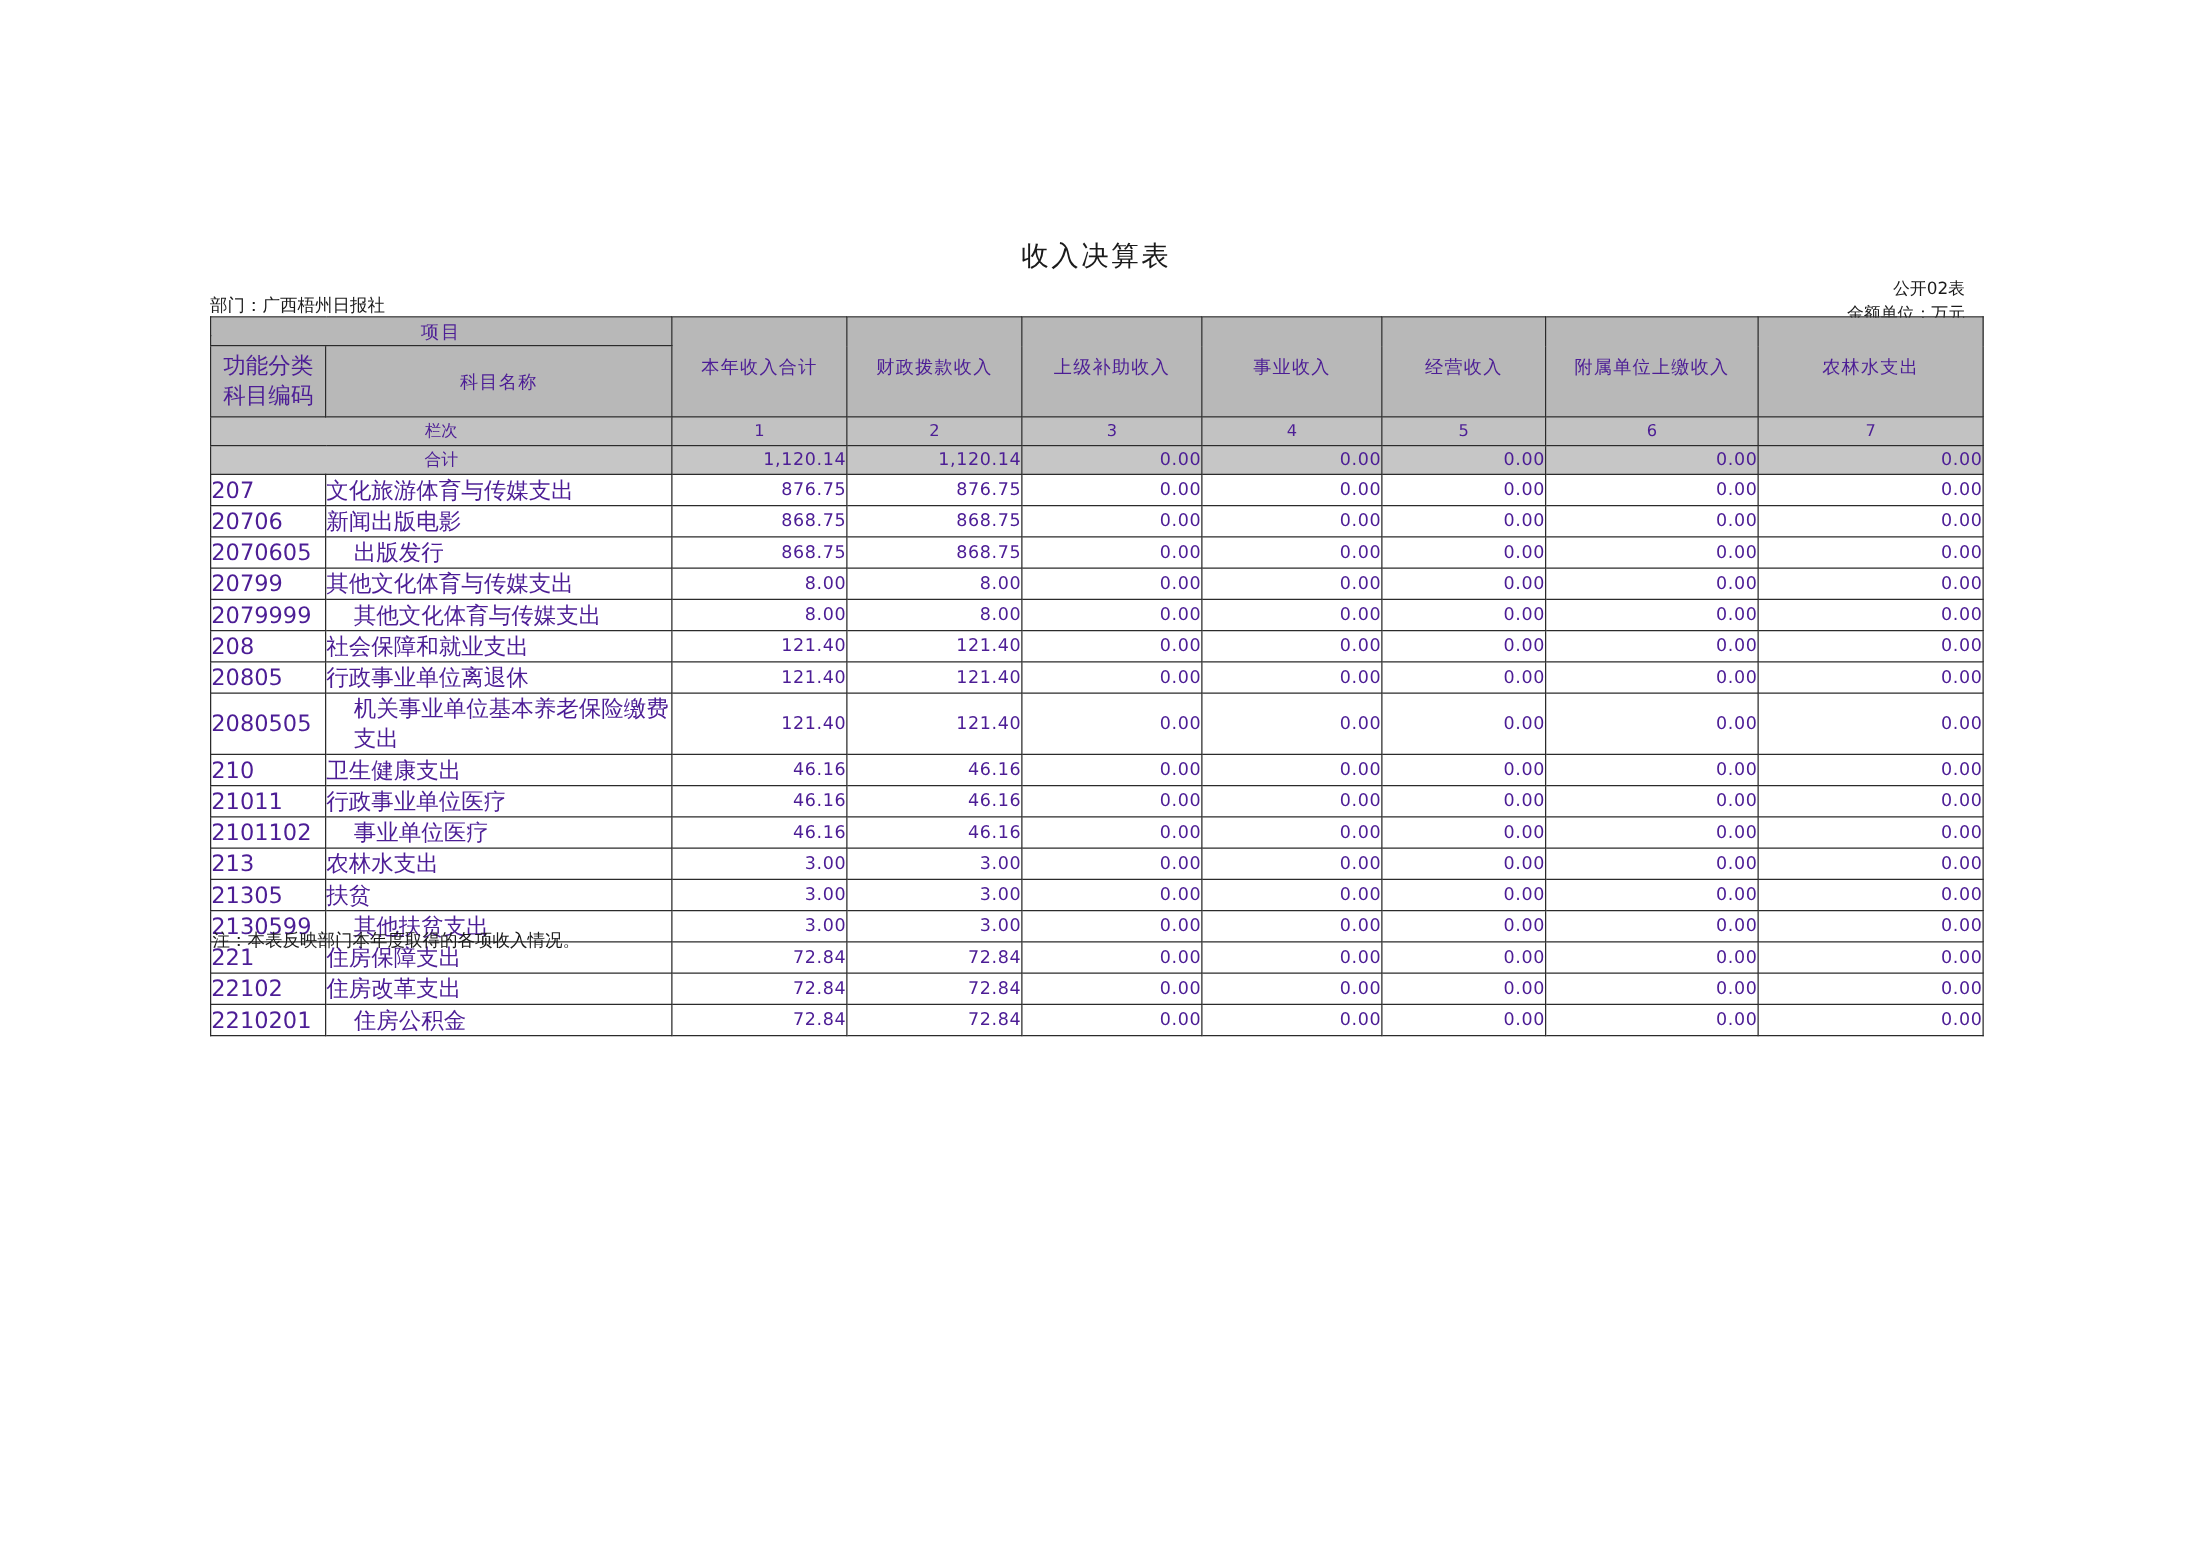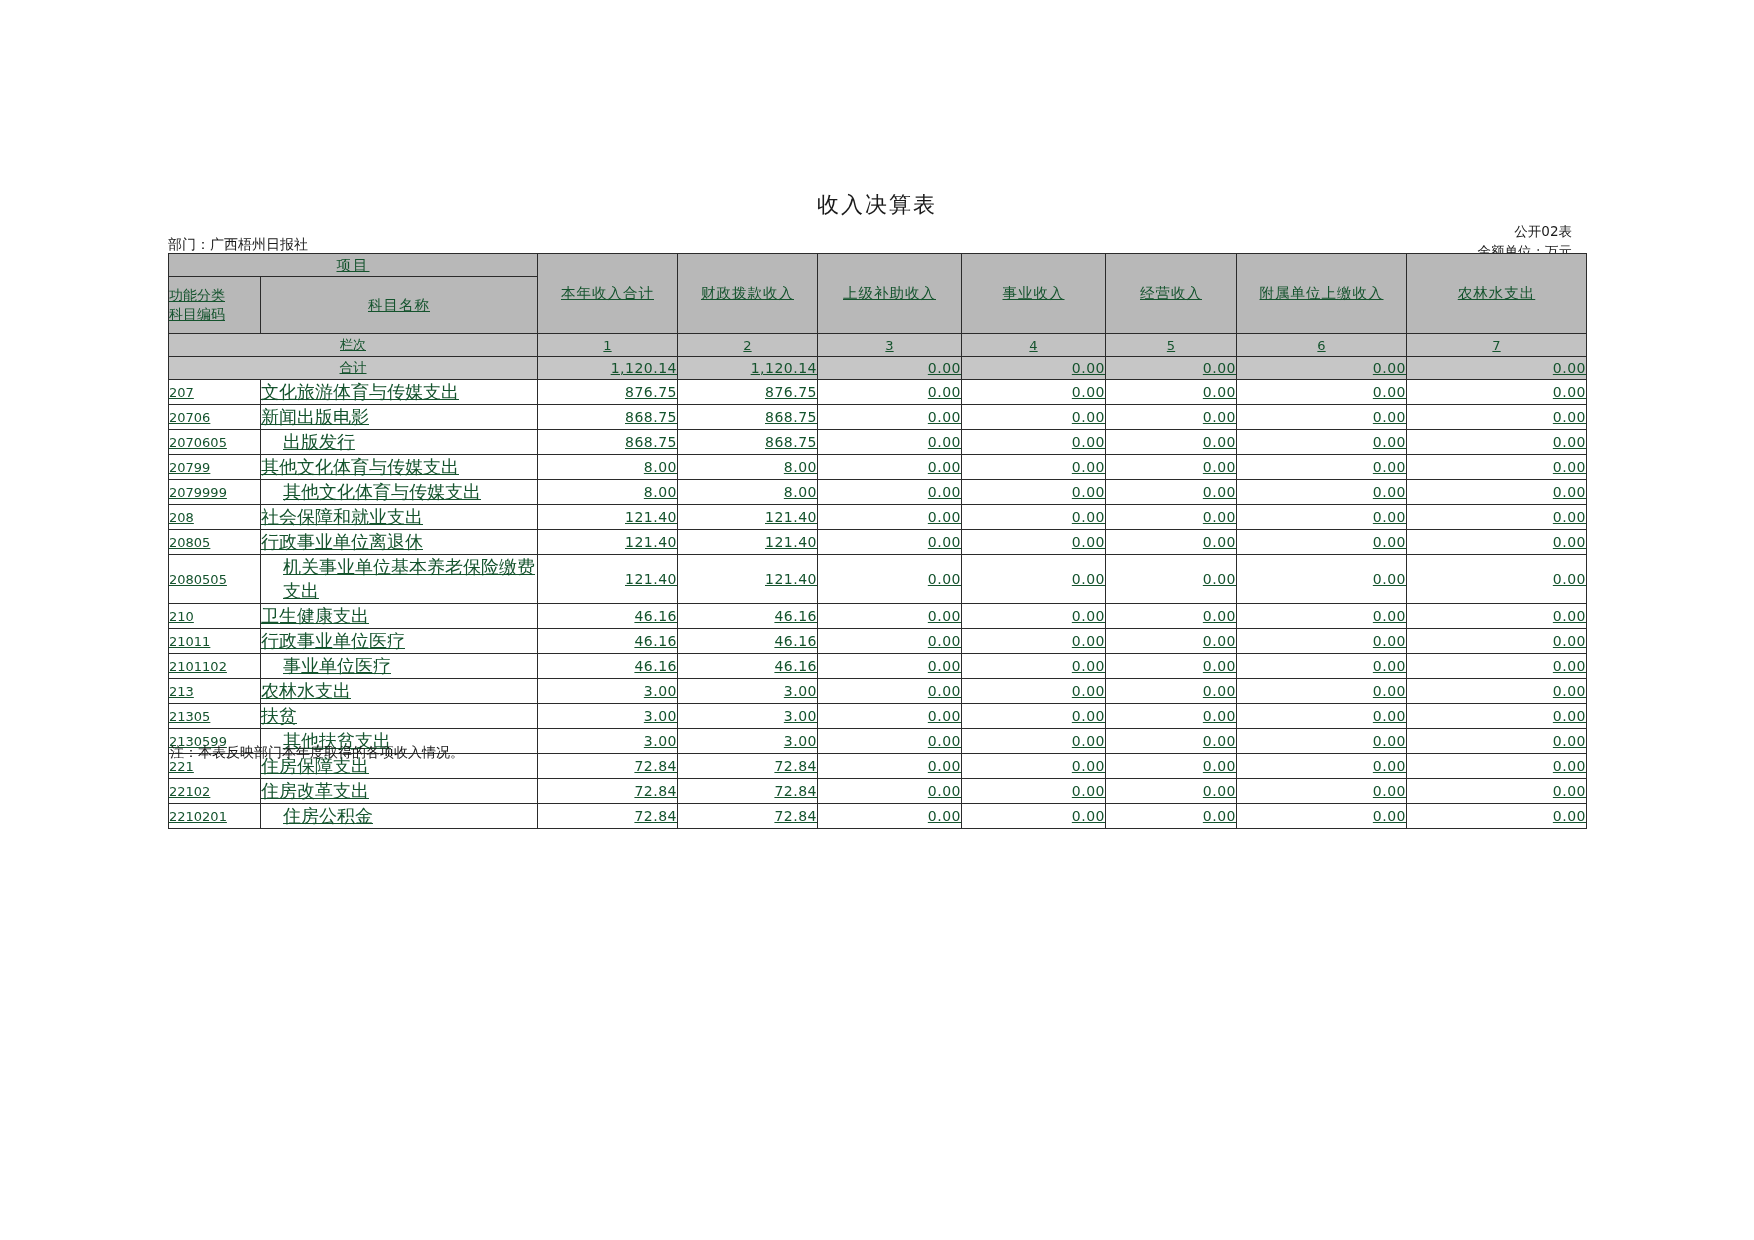--- a/index.html
+++ b/index.html
@@ -54,22 +54,21 @@
     position: absolute;
     left: 168px;
     top: 253px;
     width: 1418px;
   }
   table.budget {
     border-collapse: collapse;
     width: 1418px;
     table-layout: fixed;
     font-size: 13.5px;
-    color: #14532d;
-    text-decoration: underline;
+    color: #4c1d95;
   }
   table.budget td, table.budget th {
     border: 1px solid #2b2b2b;
     padding: 0;
     height: 22px;
     font-weight: normal;
     vertical-align: middle;
   }
   .hdr {
     background: #b8b8b8;
@@ -84,21 +83,21 @@
     height: 20px;
     margin-top: 43px;
   }
   .total-row td {
     background: #c6c6c6;
     font-weight: bold;
   }
   .cell-code {
     text-align: left;
     padding-left: 5px;
-    font-size: 13px;
+    font-size: 18px;
     font-family: "DejaVu Sans", "Liberation Sans", sans-serif;
   }
   .cell-name {
     text-align: left;
     padding-left: 8px;
     font-size: 18px;
   }
   .cell-name.ind1 { padding-left: 22px; }
   .cell-val {
     text-align: right;
@@ -113,22 +112,22 @@
     text-align: center;
     font-size: 14.5px;
     letter-spacing: 2px;
   }
   .hdr-tall {
     height: 56px;
     margin-top: 20px;
   }
   .hdr-code {
     background: #b8b8b8;
-    text-align: left;
-    font-size: 14px;
+    text-align: center;
+    font-size: 18px;
     line-height: 1.35;
   }
   .note {
     position: absolute;
     left: 170px;
     top: 744px;
     font-size: 14px;
     color: #1a1a1a;
     white-space: nowrap;
   }

